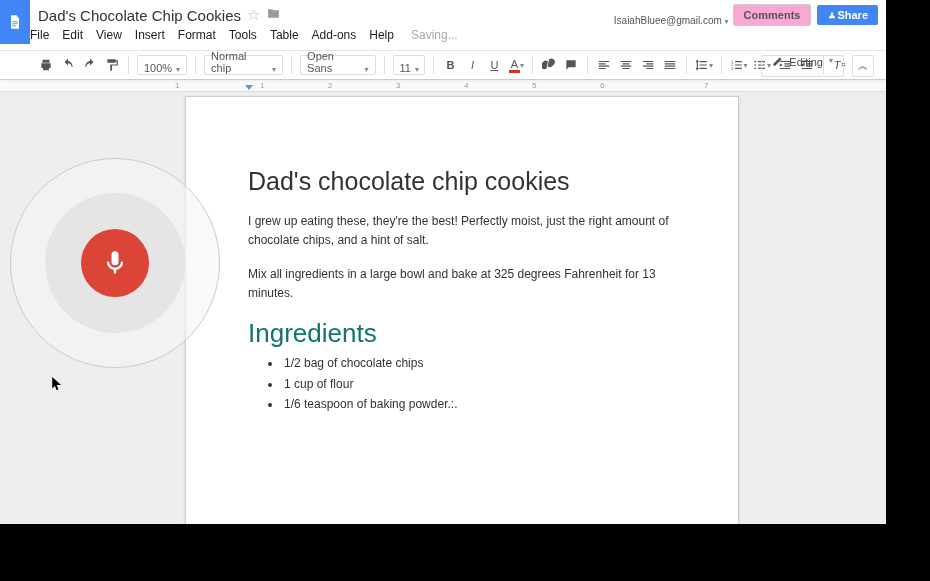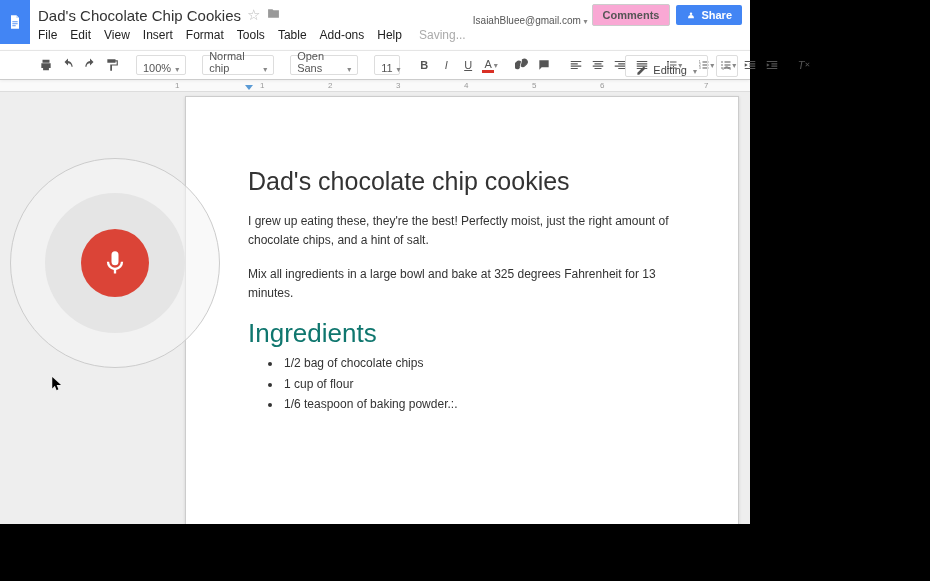--- a/index.html
+++ b/index.html
@@ -9,21 +9,21 @@
     background: #000;
     width: 930px;
     height: 581px;
     overflow: hidden;
     font-size: 13px;
     color: #333;
   }
   .app {
     background: #fff;
     height: 520px;
-    width: 750px;
+    width: 886px;
     position: relative;
   }
 
   
   .titlebar {
     display: flex;
     align-items: flex-start;
     height: 26px;
   }
   .logo {
@@ -72,31 +72,30 @@
   .share-btn {
     background: #4285f4;
     color: #fff;
     border: none;
     border-radius: 2px;
     font-size: 11px;
     font-weight: bold;
     padding: 4px 10px;
     display: flex;
     align-items: center;
-    gap: 5px;
     cursor:pointer;
   }
   .share-btn svg { width: 10px; height: 10px; }
 
   
   .menubar {
     display: flex;
     align-items: center;
     gap: 13px;
-    padding-left: 38px;
+    padding-left: 30px;
     height: 18px;
     font-size: 12px;
     color: #222;
   }
   .menubar span { cursor: pointer; }
   .saving { color: #aaa; margin-left: 4px; }
 
   
   .toolbar {
     margin-top: 6px;
@@ -126,21 +125,21 @@
     height:20px; padding:0 6px; gap:4px; cursor:pointer;
     color:#555;
   }
   .caret { font-size:8px; color:#888; }
 
   .toolbar-right {
     position:absolute; right:12px; top:0; height:30px;
     display:flex; align-items:center; gap:8px;
   }
   .editing-btn {
-    display:flex; align-items:flex-end; gap:6px;
+    display:flex; align-items:flex-start; gap:6px;
     border:1px solid #ddd; border-radius:2px;
     height:22px; padding:0 10px; font-size:11px;
     cursor:pointer;
   }
   .chevup {
     border:1px solid #ddd; border-radius:2px;
     width:22px; height:22px;
     display:flex; align-items:center; justify-content:center;
     cursor:pointer;
   }

